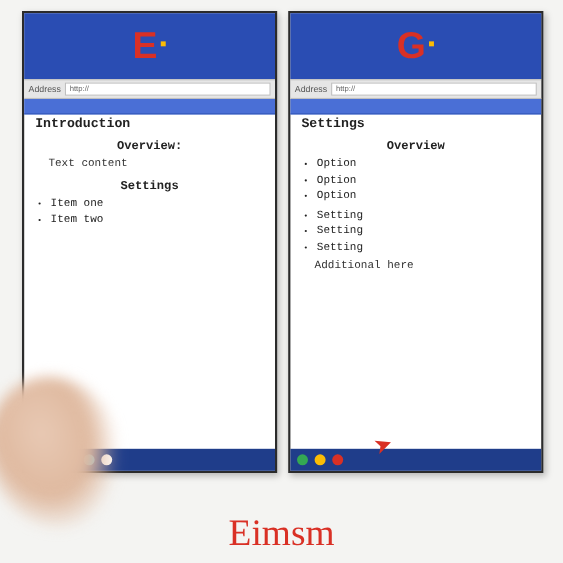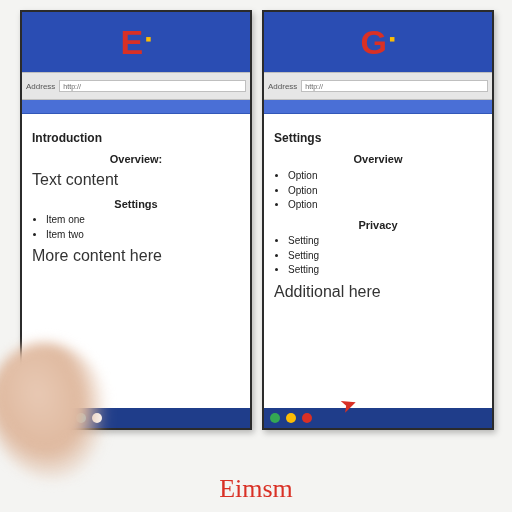--- a/index.html
+++ b/index.html
@@ -31,21 +31,21 @@
   .titlebar .logo {
     font-size: 34px;
     font-weight: bold;
     display: flex;
     gap: 2px;
   }
   .logo .p1 { color: #d93025; }
   .logo .p2 { color: #fbbc05; font-size: 18px; margin-top: 6px;}
 
   .addrbar {
-    height: 28px;
+    height: 18px;
     background: #e6e6e6;
     border-top: 1px solid #bfbfbf;
     border-bottom: 1px solid #bfbfbf;
     display: flex;
     align-items: center;
     padding: 0 4px;
     font-size: 8px;
     color: #555;
   }
   .addrbar .field {
@@ -62,31 +62,32 @@
     overflow: hidden;
   }
 
   .bluebar {
     height: 14px;
     background: #4a6fd6;
     border-bottom: 1px solid #3257b8;
   }
 
   .page {
-    padding: 16px 10px;
+    padding: 0 10px;
     font-size: 11px;
     color: #222;
     filter: blur(0.6px);
     line-height: 1.35;
     height: calc(100% - 60px - 18px - 14px - 20px);
     overflow: hidden;
+    font-family: Liberation Mono, monospace;
   }
   .page h4 { font-size: 12px; font-weight: bold; margin-bottom: 6px; }
   .page h5 { font-size: 11px; font-weight: bold; margin: 6px 0 2px; text-align: center; }
-  .page p { font-size: 16px; margin: 2px 0; color: #333; }
+  .page p { font-size: 10px; margin: 2px 12px; color: #333; }
   .page ul { margin: 2px 0 4px 14px; font-size: 10px; }
   .page li { margin: 1px 0; }
 
   .taskbar {
     position: absolute;
     bottom: 0; left: 0; right: 0;
     height: 20px;
     background: #1f3d8a;
     display: flex;
     align-items: center;
@@ -118,21 +119,21 @@
     left: 340px; top: 392px;
     color: #d93025;
     font-size: 20px;
     transform: rotate(-20deg);
   }
 
   .caption {
     position: absolute;
     left: 0; right: 0; bottom: 8px;
     text-align: center;
-    font-size: 26px;
+    font-size: 34px;
     color: #d93025;
     font-family: Georgia, 'Times New Roman', serif;
   }
 </style>
 </head>
 <body>
 
 <div class="stage">
 
   <div class="monitor left">
@@ -149,21 +150,20 @@
     <div class="bluebar"></div>
     <div class="page">
       <h4>Introduction</h4>
       <h5>Overview:</h5>
       <p>Text content</p>
       <h5>Settings</h5>
       <ul>
         <li>Item one</li>
         <li>Item two</li>
       </ul>
-      <p>More content here</p>
     </div>
     <div class="taskbar">
       <div class="icon i1"></div>
       <div class="icon i2"></div>
       <div class="icon i3"></div>
       <div class="icon i4"></div>
       <div class="icon i5"></div>
     </div>
   </div>
 
@@ -180,21 +180,20 @@
     </div>
     <div class="bluebar"></div>
     <div class="page">
       <h4>Settings</h4>
       <h5>Overview</h5>
       <ul>
         <li>Option</li>
         <li>Option</li>
         <li>Option</li>
       </ul>
-      <h5>Privacy</h5>
       <ul>
         <li>Setting</li>
         <li>Setting</li>
         <li>Setting</li>
       </ul>
       <p>Additional here</p>
     </div>
     <div class="taskbar">
       <div class="icon i1"></div>
       <div class="icon i2"></div>

